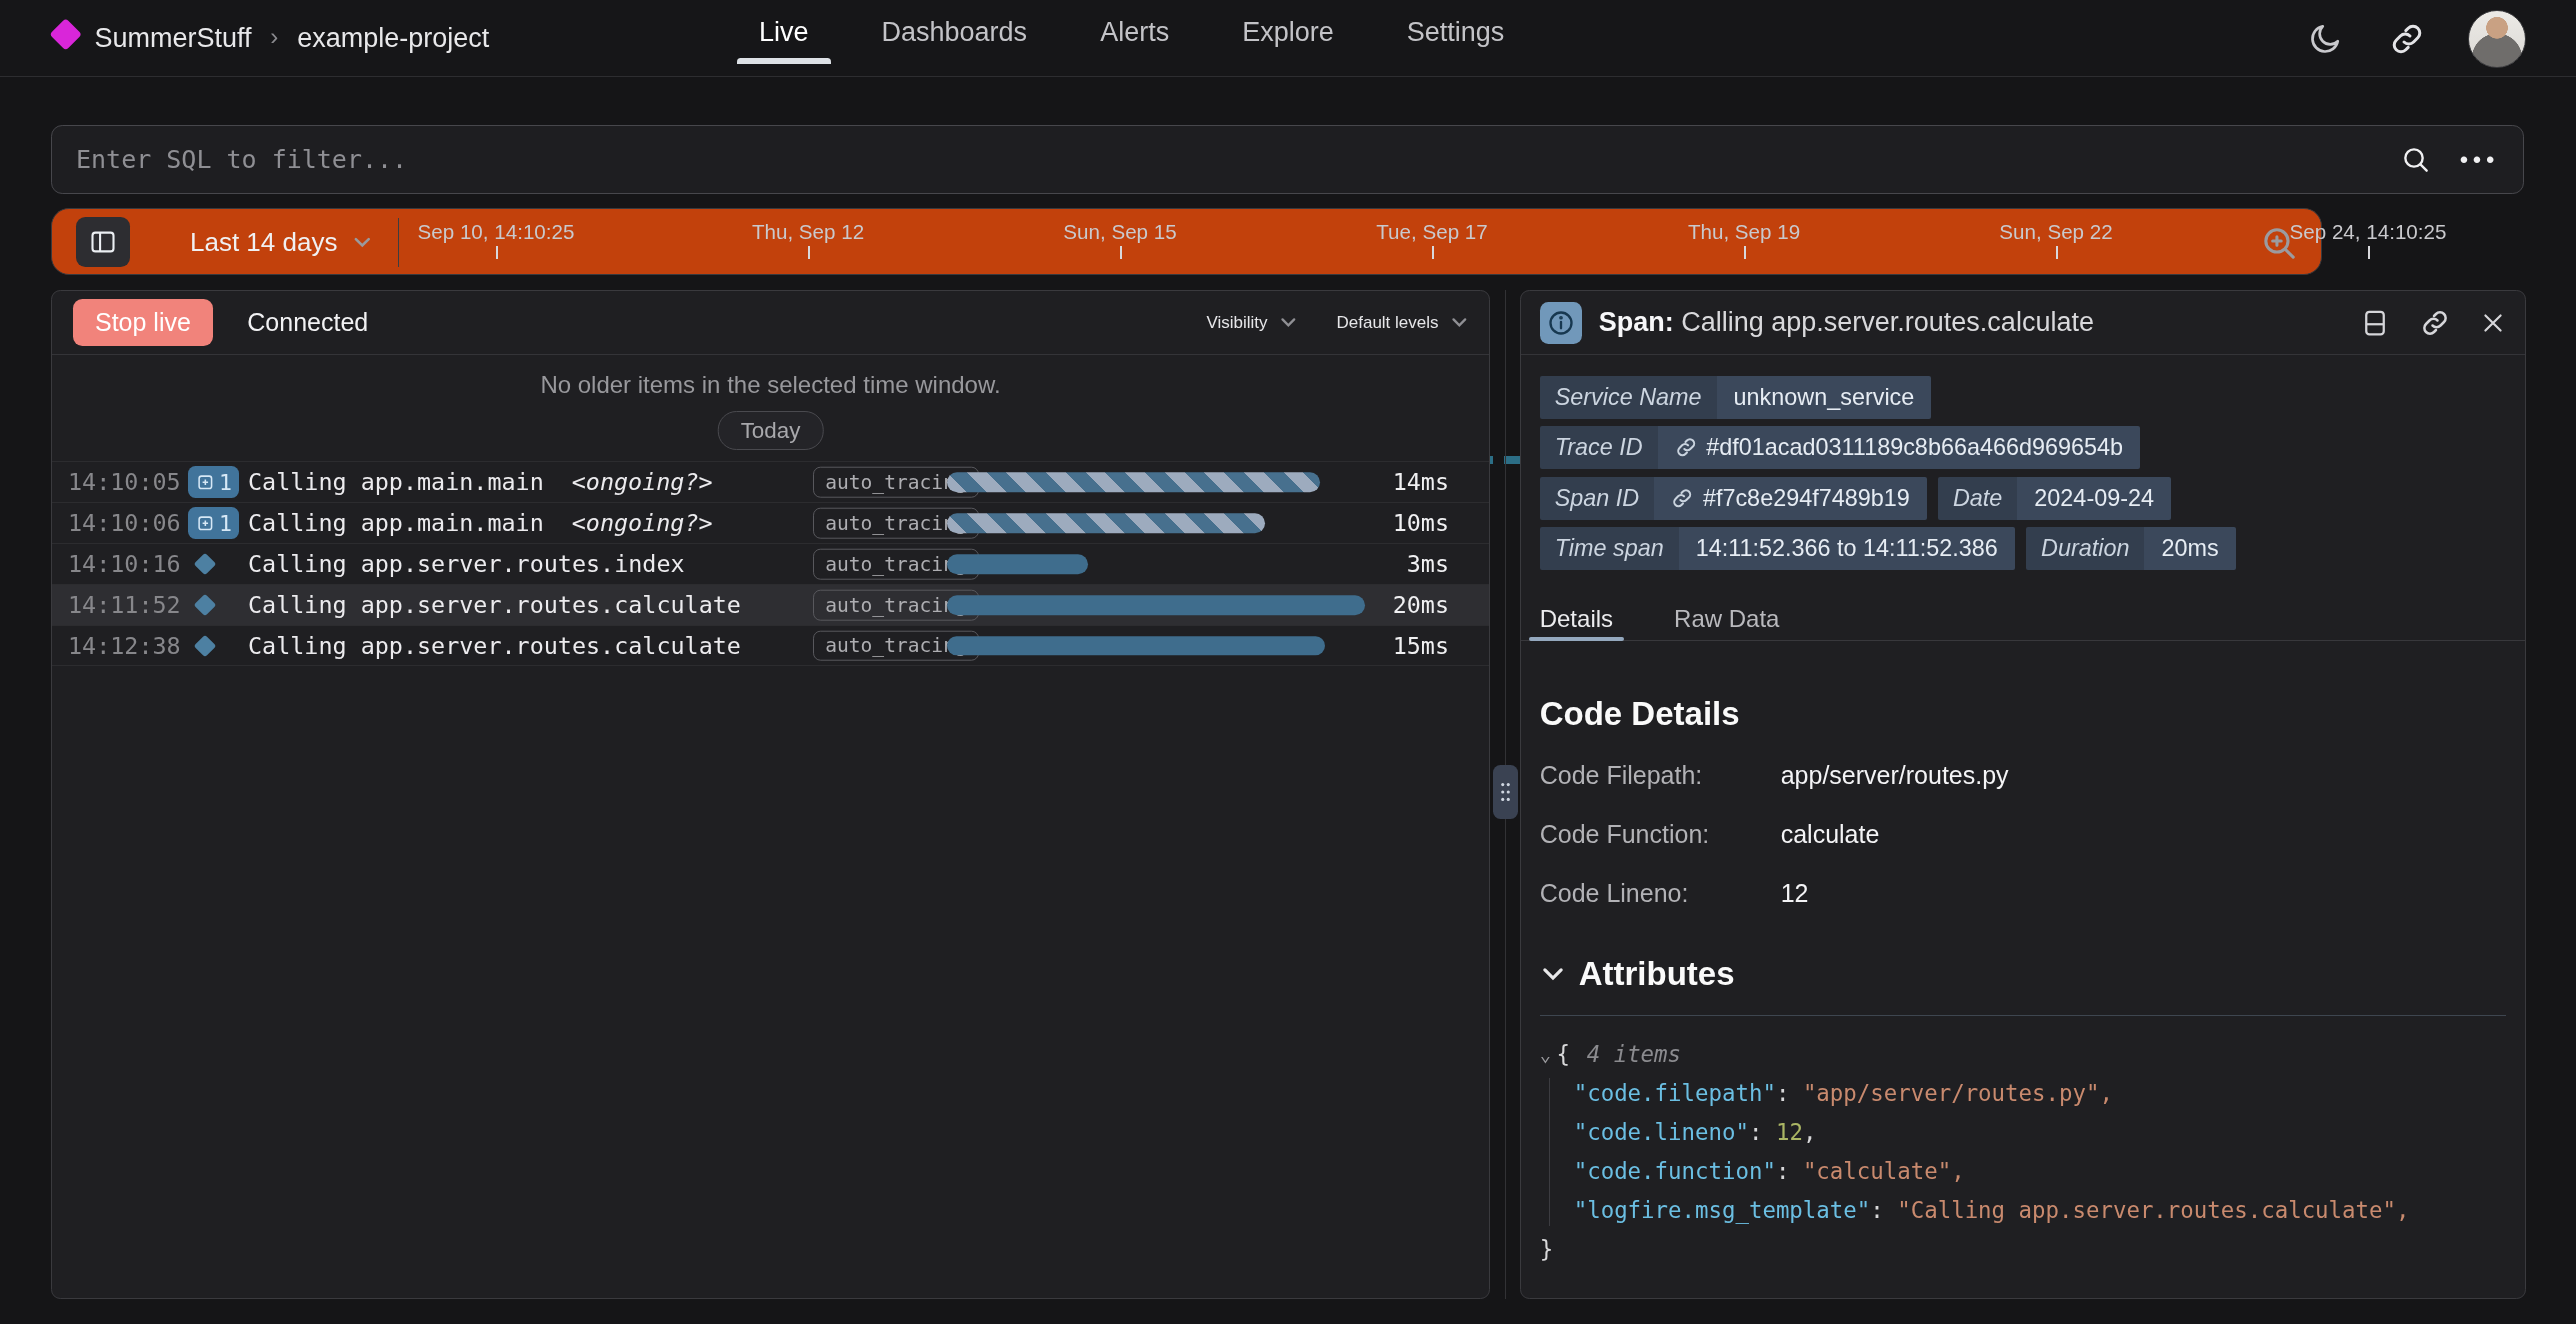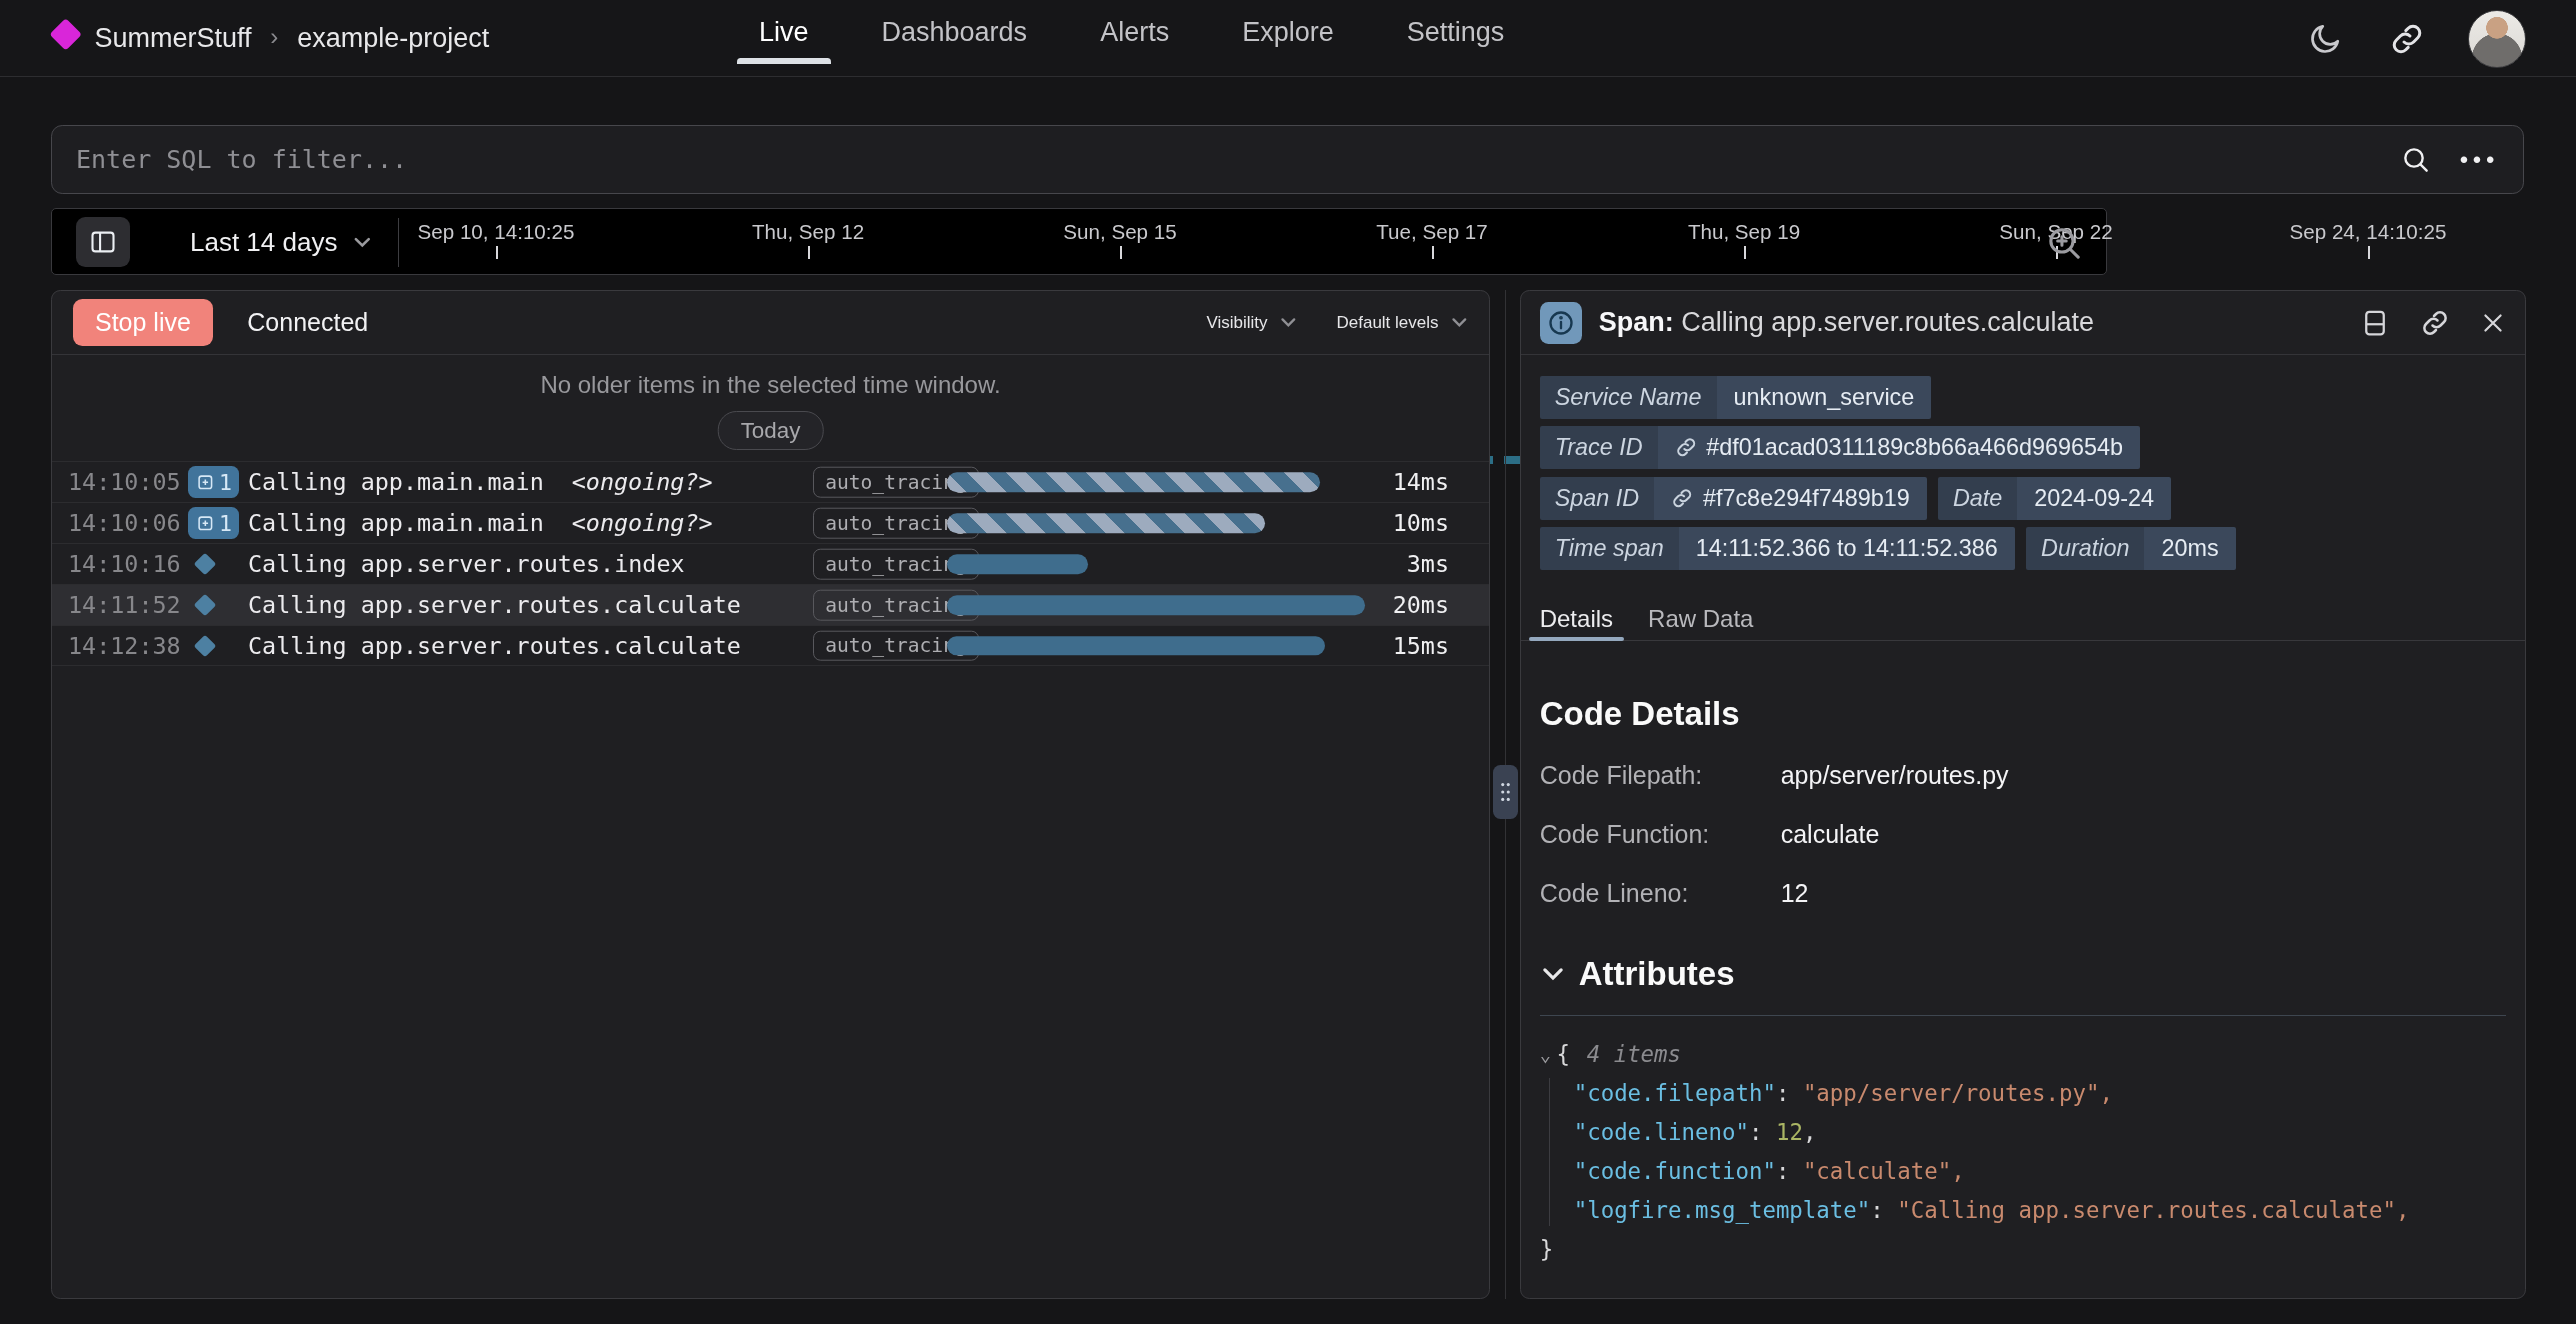--- a/index.html
+++ b/index.html
@@ -39,22 +39,22 @@
   .sql-box { position:absolute; left:51px; top:125px; width:2473px; height:69px;
              background:#1e1e21; border:1.9px solid #47474c; border-radius:11.2px;
              display:flex; align-items:center; padding:0 24px; }
   .sql-input { flex:1; background:transparent; border:none; outline:none;
                font-family:"DejaVu Sans Mono", monospace; font-size:25px; color:#e8e8ea; }
   .sql-input::placeholder { color:#8f8f94; }
   .sql-icons { display:flex; align-items:center; gap:28px; }
   .sql-dots { font-size:24px; letter-spacing:4.7px; color:#f0f0f2; cursor:pointer; }
 
   
-  .tl { position:absolute; left:51px; top:208px; width:2056px; height:67px;
-        background:#000000; border:0.9px solid #39393d; border-radius:5px; }
+  .tl { position:absolute; left:51px; top:208px; width:2271px; height:67px;
+        background:#c2410c; border:0.9px solid #39393d; border-radius:18px; }
   .tl-toggle { position:absolute; left:24px; top:8.4px; width:54px; height:50px;
                background:#2d2d31; border-radius:9.3px;
                display:flex; align-items:center; justify-content:center; cursor:pointer; }
   .tl-range { position:absolute; left:138px; top:0; height:67px; display:flex; align-items:center; gap:15px;
               font-size:26px; color:#f0f0f2; cursor:pointer; }
   .tl-divider { position:absolute; left:346px; top:9.3px; width:0.9px; height:49px; background:#3d3d41; }
   .tl-track { position:absolute; left:355px; top:0; right:103px; height:67px; cursor:crosshair; }
   .tick { position:absolute; top:0; height:67px; }
   .tick-label { position:absolute; top:11.2px; left:0; transform:translateX(-50%);
                 white-space:nowrap; font-size:20.6px; color:#c9c9cd; }
@@ -126,21 +126,21 @@
   .rp-badges { margin-top:20.6px; display:flex; flex-direction:column; gap:7.5px; }
   .badge-row { display:flex; gap:11.2px; }
   .pill { display:inline-flex; align-items:stretch; border-radius:2px; overflow:hidden;
           font-size:23.4px; height:43px; }
   .pill-label { background:#333e4e; color:#ccd5e0; font-style:italic;
                 display:flex; align-items:center; padding:0 15px; white-space:nowrap; }
   .pill-value { background:#3b485b; color:#e6ecf3; display:flex; align-items:center;
                 gap:9.3px; padding:13px 17px; white-space:nowrap; }
   .pill-link { display:flex; cursor:pointer; }
   .rp-tabs { margin:28px -18.7px 0 -18.7px; padding:0 18.7px; height:43px;
-             border-bottom:0.9px solid #38383c; display:flex; gap:35px; }
+             border-bottom:0.9px solid #38383c; display:flex; gap:61px; }
   .dtab { position:relative; display:flex; align-items:center; font-size:24px;
           color:#b9b9bd; cursor:pointer; }
   .dtab.active { color:#eceb-ee; color:#ececee; }
   .dtab.active::after { content:""; position:absolute; left:-11.2px; right:-11.2px; bottom:-0.9px;
           height:3.7px; background:#94a8be; border-radius:1.9px; }
   .code-heading { margin-top:54px; font-size:33px; font-weight:bold; color:#fafafa; }
   .code-grid { margin-top:28px; }
   .code-row { display:flex; margin-bottom:30px; font-size:25px; }
   .code-label { width:241px; color:#b2b2b6; }
   .code-value { color:#f4f4f6; }

